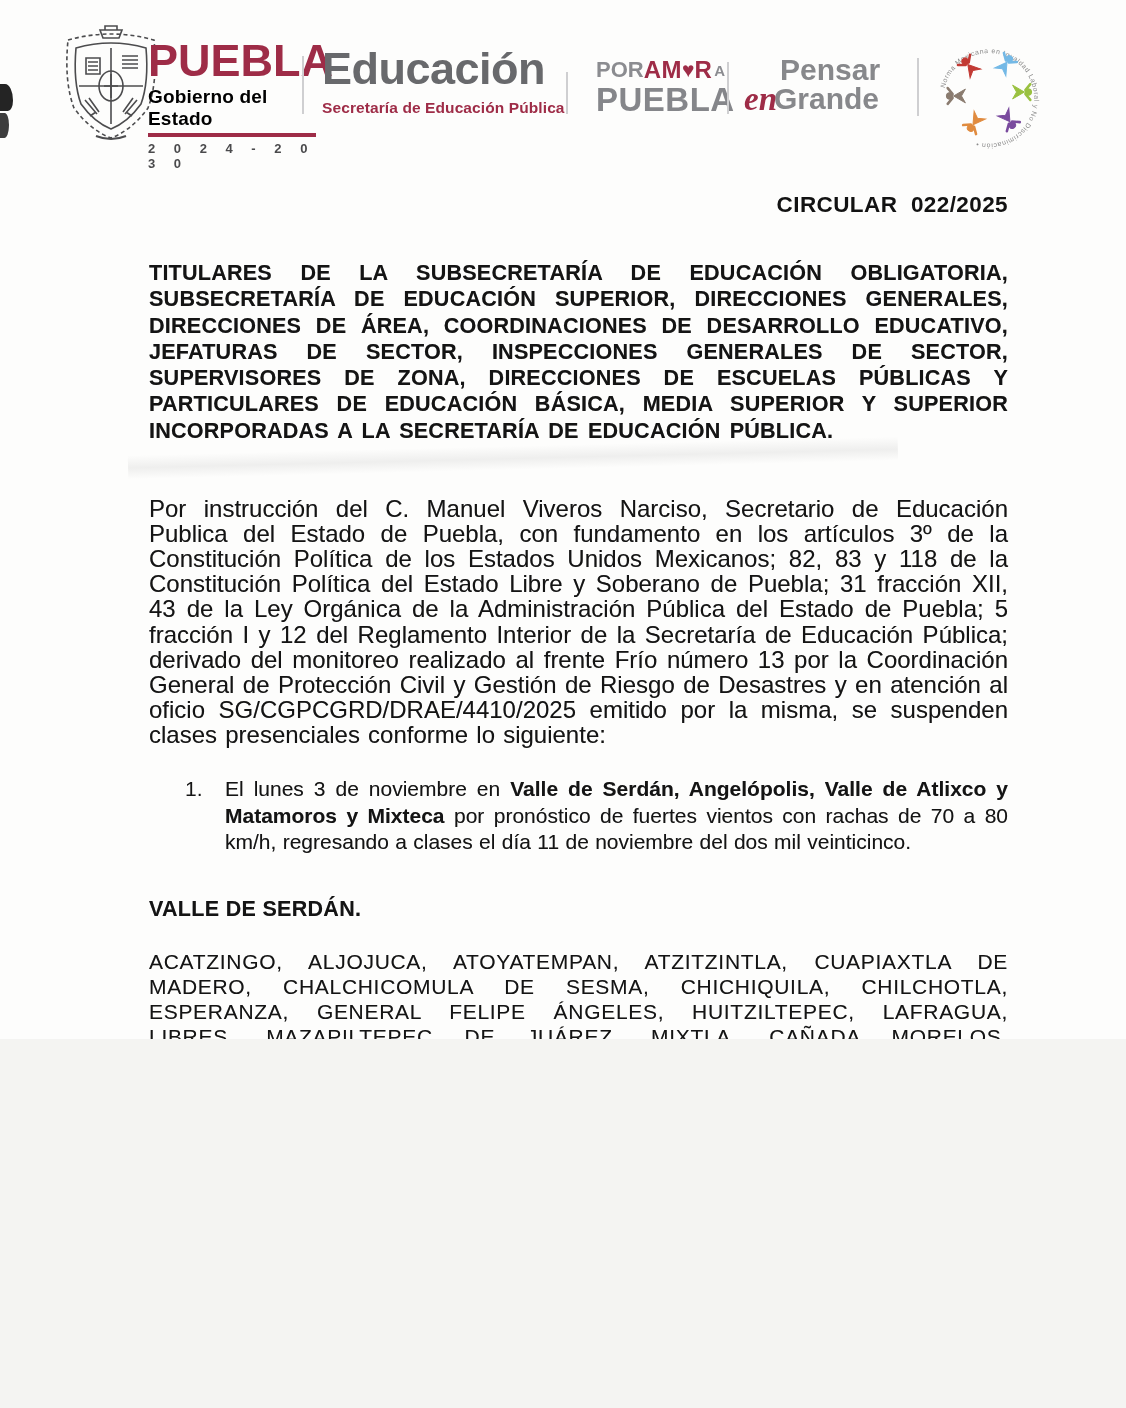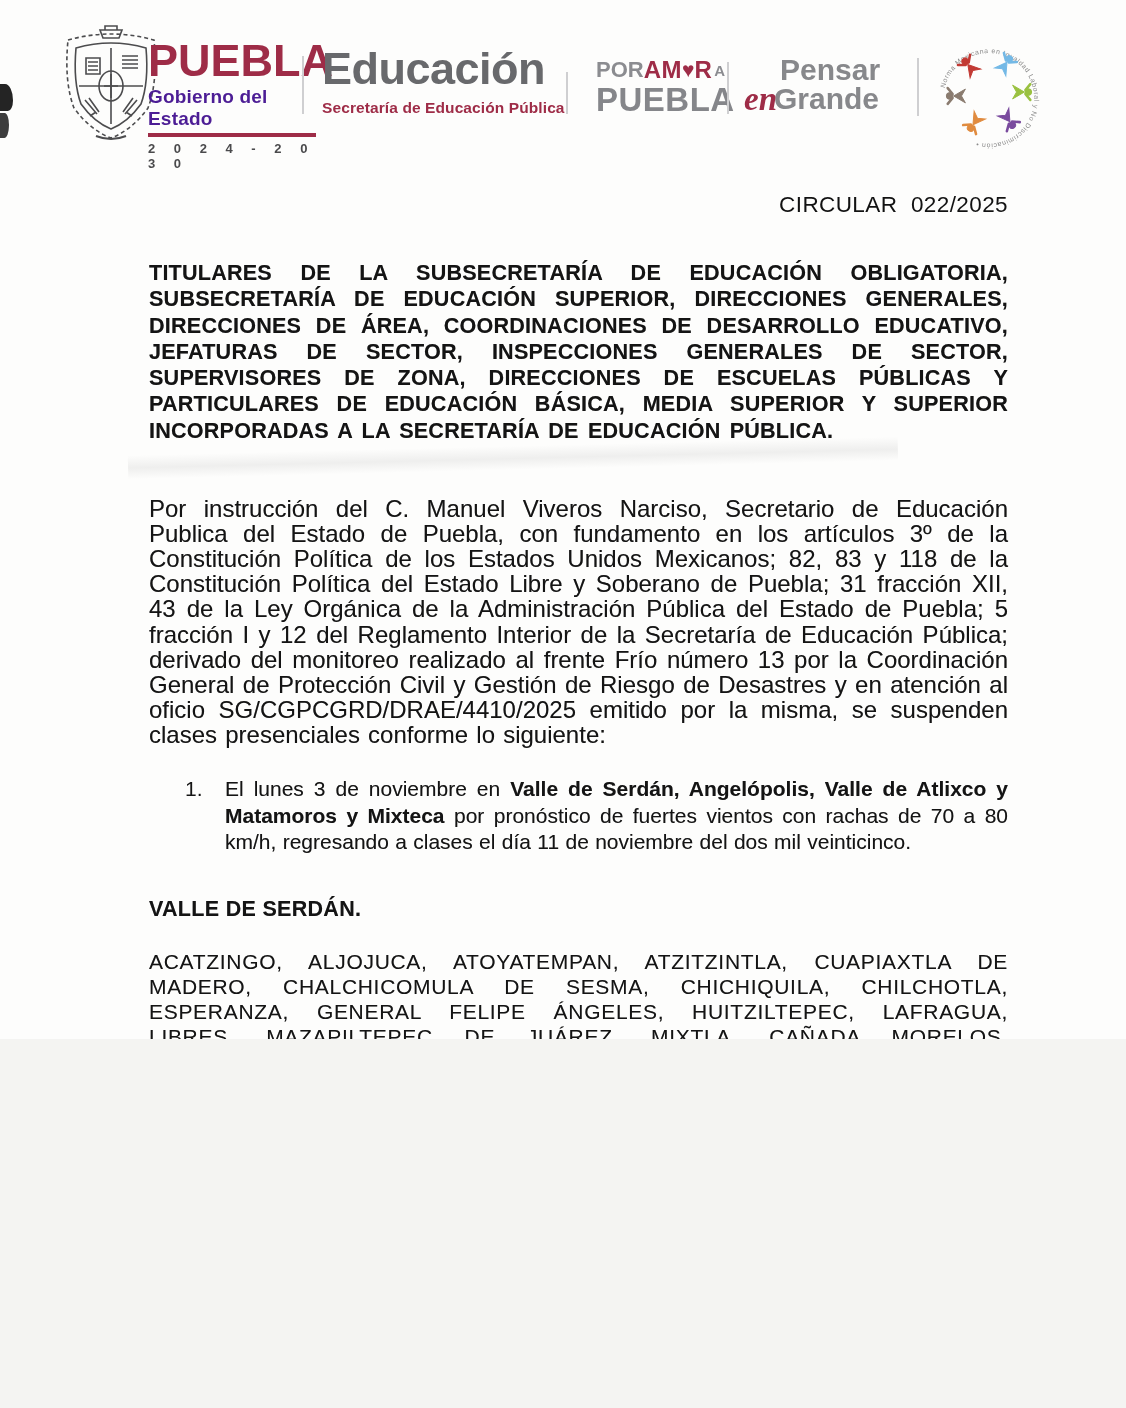--- a/index.html
+++ b/index.html
@@ -11,21 +11,21 @@
   .art1{position:absolute;left:0;top:84px;width:13px;height:27px;background:#242424;border-radius:0 70% 45% 0;}
   .art2{position:absolute;left:0;top:113px;width:9px;height:25px;background:#3d3d3d;border-radius:0 55% 60% 0;}
   .crease{position:absolute;left:128px;top:446px;width:770px;height:28px;
           background:linear-gradient(to bottom,rgba(0,0,0,0) 0%,rgba(110,110,110,0.10) 45%,rgba(0,0,0,0) 85%);
           transform:rotate(-1.4deg);}
 
   
   .coa{position:absolute;left:52px;top:24px;}
   .puebla-mark{position:absolute;left:148px;top:40px;width:172px;}
   .puebla-title{font-size:45px;font-weight:bold;color:#9e2c47;line-height:0.95;letter-spacing:0px;}
-  .puebla-sub{font-size:19px;font-weight:bold;color:#4c1d95;margin-top:3px;letter-spacing:0.2px;}
+  .puebla-sub{font-size:19px;font-weight:bold;color:#000000;margin-top:3px;letter-spacing:0.2px;}
   .puebla-rule{height:4px;background:#9e2c47;margin-top:3px;width:168px;}
   .puebla-years{font-size:13px;font-weight:bold;color:#4a4a4c;letter-spacing:7.5px;margin-top:4px;}
 
   .vdiv{position:absolute;width:2px;background:#cfcfd1;}
   .vd1{left:302px;top:56px;height:58px;}
   .vd2{left:566px;top:72px;height:42px;}
   .vd3{left:727px;top:62px;height:52px;}
   .vd4{left:917px;top:58px;height:58px;}
 
   .edu-mark{position:absolute;left:322px;top:46px;}
@@ -43,21 +43,21 @@
   .pensar-mark{position:absolute;left:744px;top:56px;color:#87888b;}
   .pe-line1{font-size:30px;font-weight:bold;margin-left:36px;line-height:0.95;}
   .pe-line2{display:flex;align-items:baseline;line-height:0.9;margin-top:-1px;}
   .pe-en{font-family:"Liberation Serif",serif;font-style:italic;font-weight:bold;font-size:33px;
          color:#9e2c47;margin-right:-3px;position:relative;top:1px;}
   .pe-grande{font-size:30px;font-weight:bold;}
 
   .nmx{position:absolute;left:930px;top:34px;}
 
   
-  .circular-no{position:absolute;top:192px;right:118px;font-size:22.5px;font-weight:normal;
+  .circular-no{position:absolute;top:192px;right:118px;font-size:22.5px;font-weight:bold;
                word-spacing:7px;letter-spacing:0.4px;color:#121212;}
   .doc-main{position:absolute;left:149px;top:260px;width:859px;color:#141414;}
   .recipients{margin:0;font-size:21.6px;font-weight:bold;line-height:26.3px;text-align:justify;
               word-spacing:3px;letter-spacing:0.2px;text-shadow:0 0 0.5px rgba(0,0,0,0.35);}
   .body-par{margin:52px 0 0 0;font-size:24px;line-height:25.1px;text-align:justify;
             word-spacing:1.5px;text-shadow:0 0 0.4px rgba(0,0,0,0.3);}
   .list-item{position:relative;margin-top:29px;padding-left:76px;}
   .li-num{position:absolute;left:36px;top:0;font-size:21px;line-height:26.5px;}
   .li-text{margin:0;font-size:21px;line-height:26.5px;text-align:justify;word-spacing:0.5px;
            text-shadow:0 0 0.4px rgba(0,0,0,0.3);}

